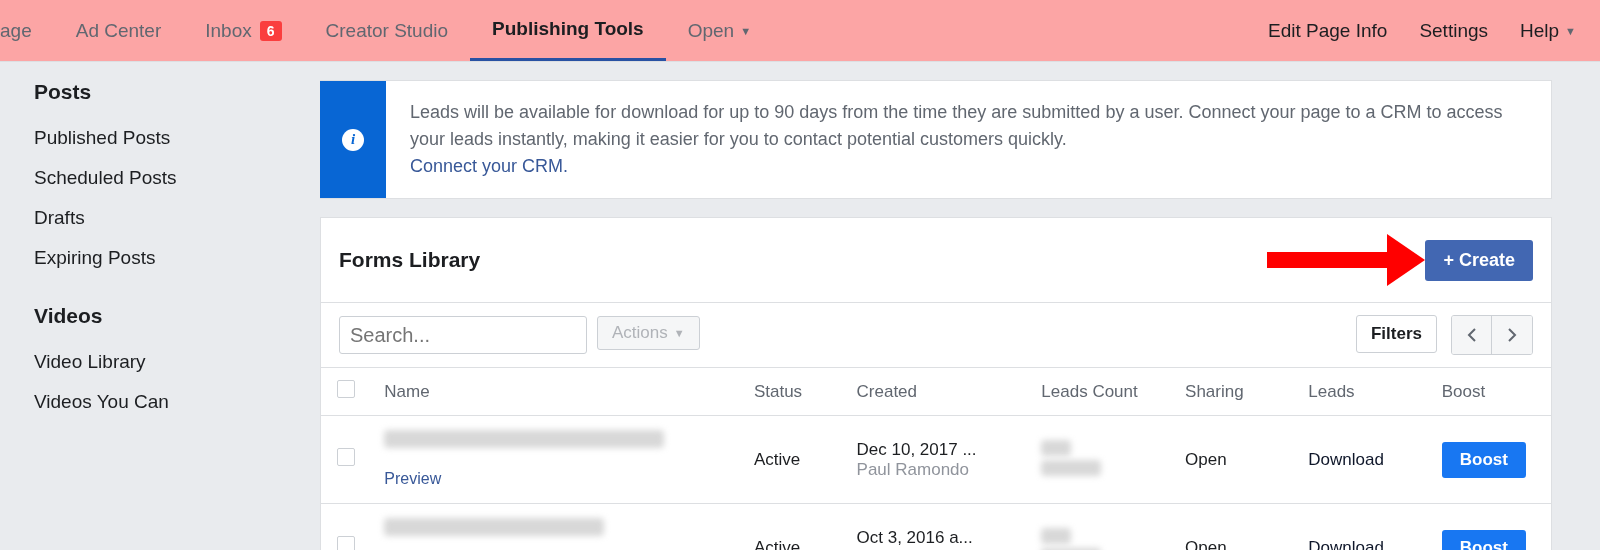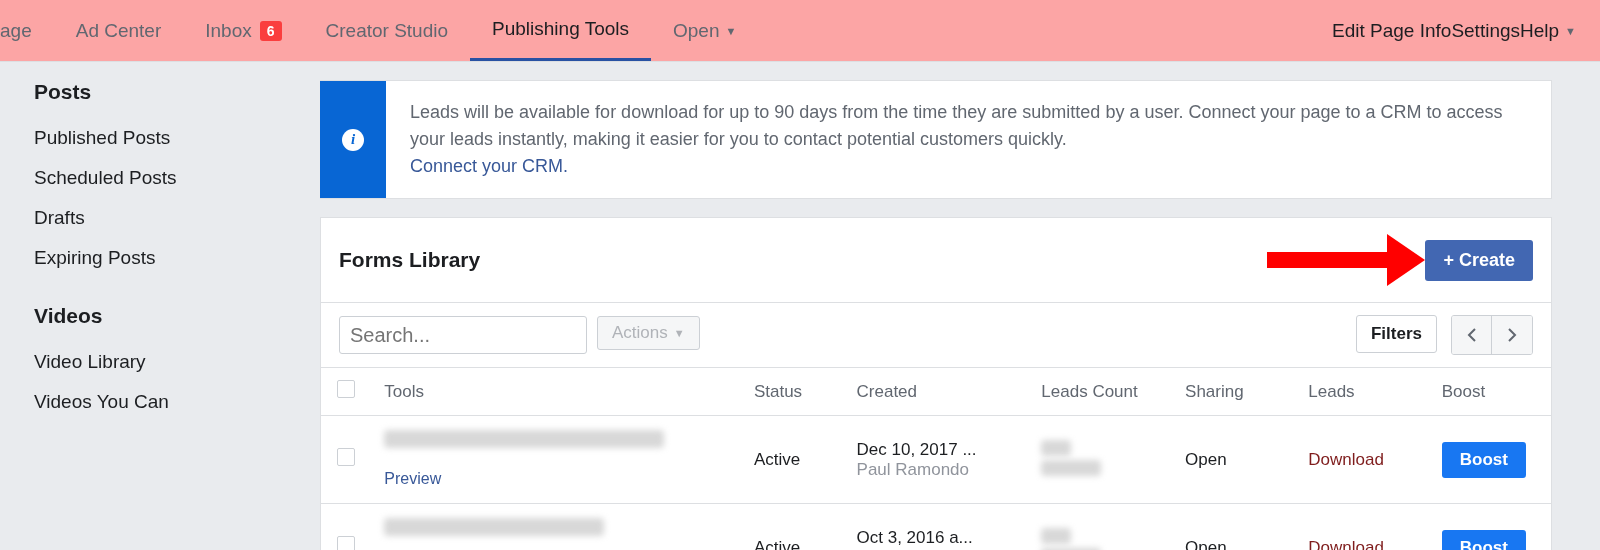--- a/index.html
+++ b/index.html
@@ -9,30 +9,30 @@
   .topnav {
     background: #fca5a5;
     height: 62px;
     display: flex;
     align-items: center;
     justify-content: space-between;
     border-bottom: 1px solid #dddfe2;
     padding: 0 24px 0 0;
   }
   .topnav-left { display: flex; align-items: stretch; height: 100%; }
-  .topnav-right { display: flex; align-items: center; }
+  .topnav-right { display: flex; align-items: center; gap: 32px; }
   .topnav-item {
     display: flex; align-items: center;
     padding: 0 22px;
     color: #616770; font-size: 19px; font-weight: 400;
     cursor: pointer;
     height: 100%;
   }
   .topnav-item.first { padding-left: 0; }
-  .topnav-item.active { color: #1c1e21; font-weight: 400; border-bottom: 3px solid #2851a3; }
+  .topnav-item.active { color: #1c1e21; font-weight: 700; border-bottom: 3px solid #2851a3; }
   .badge {
     display: inline-block; background: #fa3e3e; color: #fff;
     font-size: 14px; font-weight: 700;
     padding: 2px 7px; border-radius: 3px; margin-left: 8px;
   }
   .dropdown-caret { margin-left: 6px; font-size: 11px; color: #616770; }
   .topnav-right .topnav-item { padding: 0; color: #1c1e21; font-size: 19px; }
   
   
   .body-wrap { display: flex; padding: 18px 0 0 0; }
@@ -145,21 +145,21 @@
     display: inline-block; background: #d8d8d8; border-radius: 4px;
     filter: blur(3px); color: transparent;
   }
   .blurred.sm { height: 16px; width: 30px; }
   .blurred.md { height: 18px; width: 220px; }
   .blurred.lg { height: 18px; width: 280px; }
   .blurred.xs { height: 16px; width: 60px; }
   .preview-link { color: #385898; font-size: 16px; margin-top: 20px; display: inline-block; cursor: pointer; }
   .created-date { color: #1c1e21; }
   .created-by { color: #90949c; }
-  .download-link { color: #7f1d1d; cursor: pointer; }
+  .download-link { color: #0f172a; cursor: pointer; }
   .boost-btn {
     background: #1877f2; color: #fff; border: none;
     font-size: 17px; font-weight: 700; padding: 8px 18px;
     border-radius: 3px; cursor: pointer;
   }
   .col-name { width: 360px; }
   .col-status { width: 100px; }
   .col-created { width: 180px; }
   .col-leads-count { width: 140px; }
   .col-sharing { width: 120px; }
@@ -280,21 +280,21 @@
                 </svg>
             </div>
           </div>
         </div>
       </div>
 
       <table>
         <thead>
           <tr>
             <th class="checkbox-cell"><span class="cb"></span></th>
-            <th class="col-name">Tools</th>
+            <th class="col-name">Name</th>
             <th class="col-status">Status</th>
             <th class="col-created">Created</th>
             <th class="col-leads-count">Leads Count</th>
             <th class="col-sharing">Sharing</th>
             <th class="col-leads">Leads</th>
             <th class="col-boost">Boost</th>
           </tr>
         </thead>
         <tbody>
           <tr>

